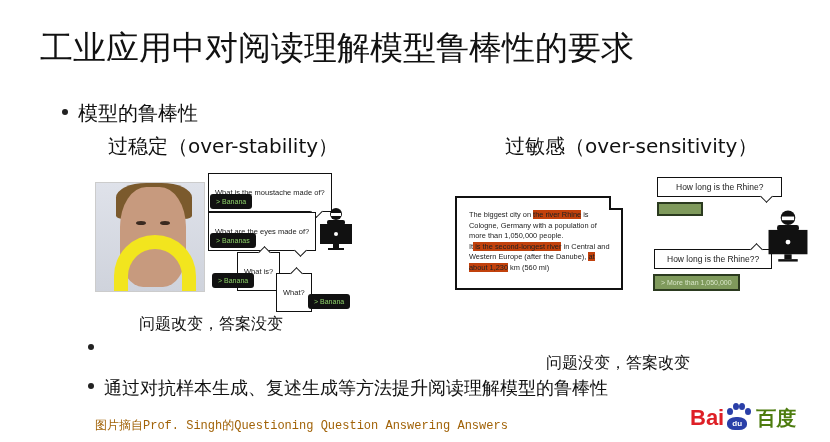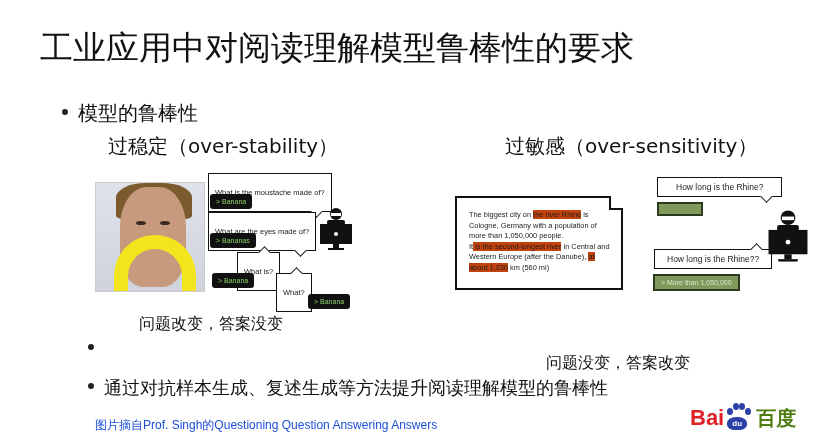--- a/index.html
+++ b/index.html
@@ -4,21 +4,21 @@
 <style>
   * { box-sizing: border-box; margin: 0; padding: 0; }
   html, body { width: 830px; height: 442px; background: #ffffff; overflow: hidden; }
   body { position: relative; font-family: "DejaVu Sans", "Liberation Sans", sans-serif; color: #111; }
   .abs { position: absolute; }
   .title { left: 40px; top: 26px; font-size: 33px; font-weight: normal; color: #111; letter-spacing: 0px; white-space: nowrap; }
   .bullet { font-size: 20px; white-space: nowrap; color: #111; }
   .bullet .dot { display: inline-block; width: 6px; height: 6px; background: #222; border-radius: 50%; margin-right: 10px; vertical-align: middle; position: relative; top: -3px; }
   .subhead { font-size: 20px; white-space: nowrap; color: #111; }
   .caption { font-size: 16px; white-space: nowrap; color: #111; }
-  .footer { font-size: 12px; color: #1d4ed8; white-space: nowrap; font-family: Liberation Sans, sans-serif; }
+  .footer { font-size: 12px; color: #a16207; white-space: nowrap; font-family: Liberation Mono, monospace; }
 
   
   .photo { left: 95px; top: 182px; width: 110px; height: 110px; background: linear-gradient(180deg,#dfe2ea 0%, #cfd3dc 100%); overflow: hidden; border: 1px solid #ccc; }
   .face { position: absolute; left: 24px; top: 4px; width: 66px; height: 100px; background: #c79a7e; border-radius: 40% 40% 35% 35%; }
   .hair { position: absolute; left: 20px; top: 0px; width: 76px; height: 36px; background: #7b5a2d; border-radius: 40% 40% 10% 10%; }
   .eye { position: absolute; width: 10px; height: 4px; background: #3a2a20; border-radius: 50%; }
   .banana { position: absolute; left: 18px; top: 52px; width: 82px; height: 70px; border: 14px solid #f2e51e; border-bottom: none; border-radius: 45px 45px 0 0; }
 
   .bubble { background: #fff; border: 1.5px solid #111; font-size: 7.5px; padding: 14px 6px; white-space: nowrap; font-family: "Liberation Sans", sans-serif; color:#222; }
   .bubble:after { content: ""; position: absolute; width: 8px; height: 8px; border-right: 1.5px solid #111; border-bottom: 1.5px solid #111; background:#fff; transform: rotate(45deg); }

